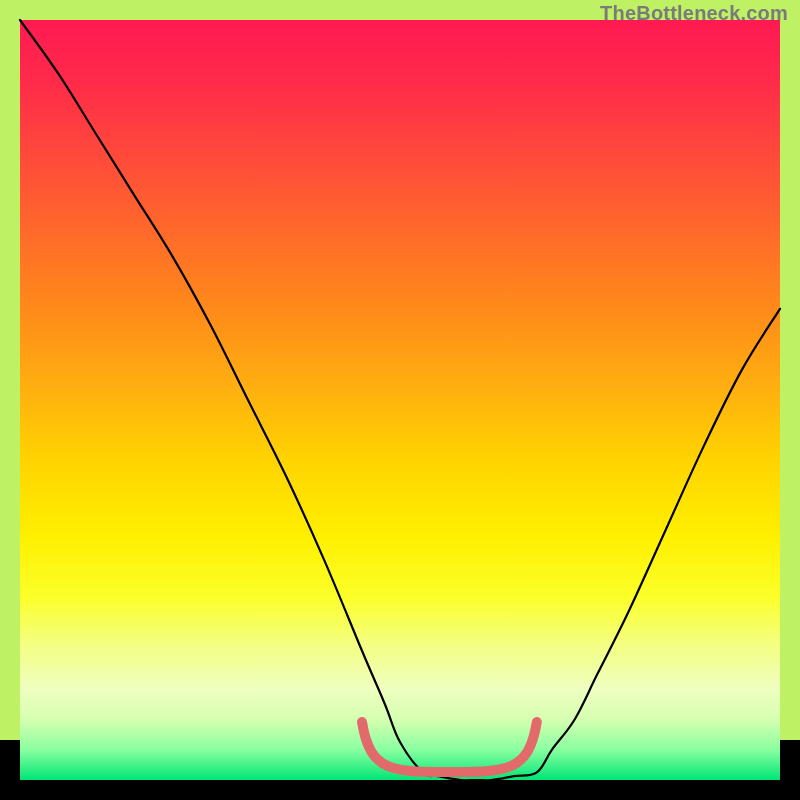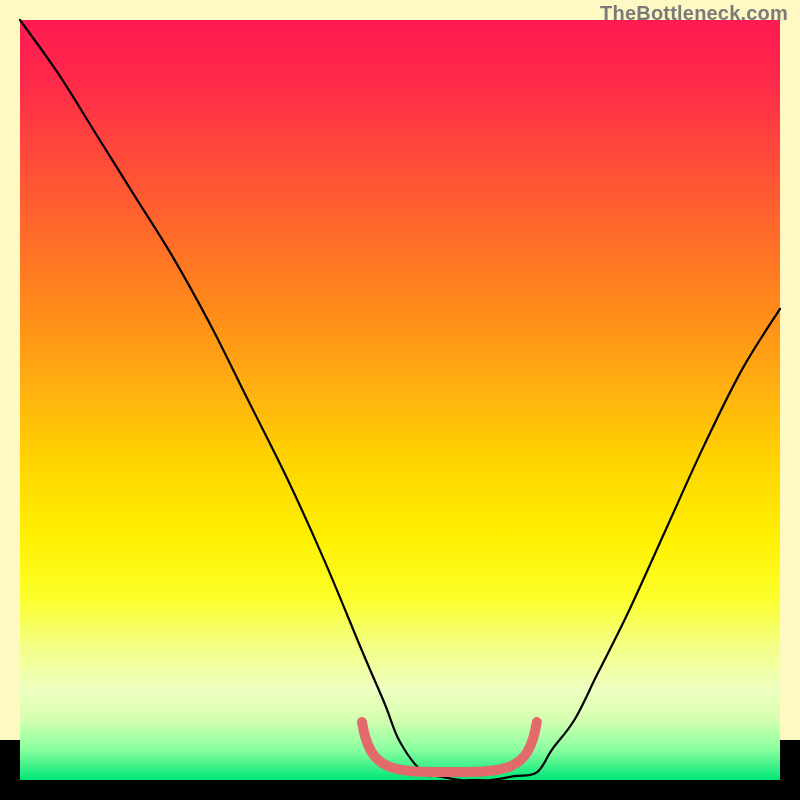--- a/index.html
+++ b/index.html
@@ -1,21 +1,21 @@
 <!DOCTYPE html>
 <html><head>
 <meta charset="utf-8">
 <style>
   * { margin: 0; padding: 0; box-sizing: border-box; }
   html, body { width: 800px; height: 800px; overflow: hidden; background: #000; }
   .frame {
     position: relative;
     width: 800px;
     height: 740px;
-    background: #fef9c3;
+    background: #bef264;
   }
   .plot-area {
     position: absolute;
     left: 20px;
     top: 20px;
     width: 760px;
     height: 760px;
     background: linear-gradient(to bottom,
       #ff1a52 0%,
       #ff2a4a 8%,

